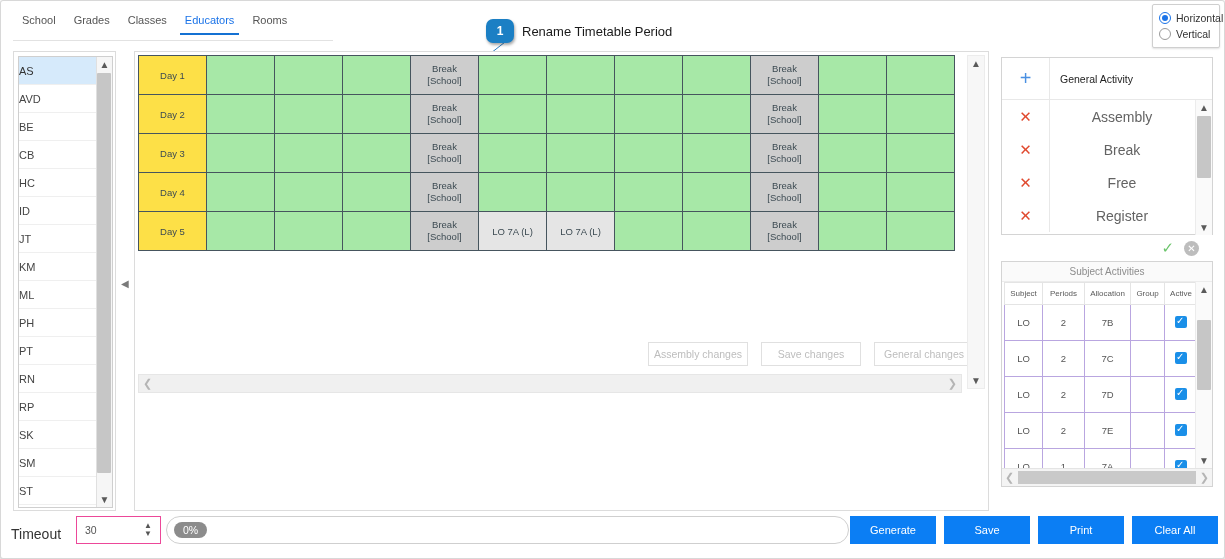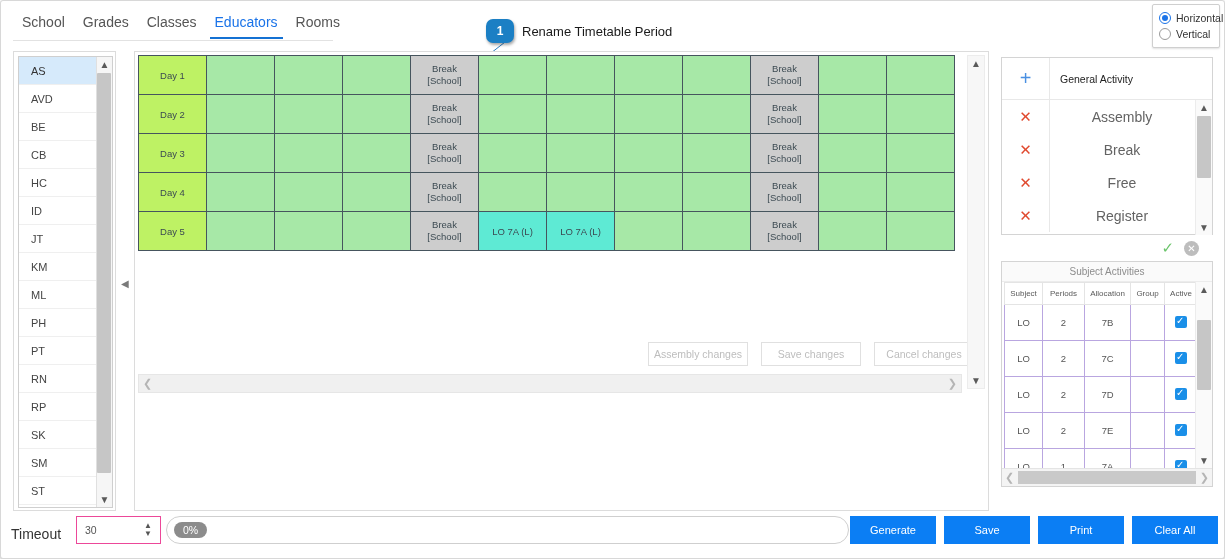--- a/index.html
+++ b/index.html
@@ -19,21 +19,21 @@
     overflow: hidden;
   }
 
   
   .tabbar {
     position: absolute; left: 12px; top: 10px; width: 320px; height: 30px;
     border-bottom: 1px solid #e2e2e2;
     display: flex; align-items: flex-start;
   }
   .tab {
-    font-size: 14px; color: #555; padding: 3px 9px 9px 9px;
+    font-size: 11px; color: #555; padding: 3px 9px 9px 9px;
     cursor: pointer; white-space: nowrap; position: relative;
   }
   .tab.active { color: #1a73e8; }
   .tab.active::after {
     content: ""; position: absolute; left: 4px; right: 4px; bottom: 0;
     height: 2px; background: #1471d3;
   }
 
   
   .orient {
@@ -68,21 +68,21 @@
   
   .left-panel {
     position: absolute; left: 12px; top: 50px; width: 103px; height: 460px;
     border: 1px solid #dcdcdc; background: #fff; padding: 4px;
   }
   .list-box {
     position: relative; width: 95px; height: 452px;
     border: 1px solid #cfcfcf; background: #fff; overflow: hidden;
   }
   .list-item {
-    height: 28px; line-height: 28px; padding-left: 12px;
+    height: 28px; line-height: 28px; 
     font-size: 11px; color: #444; border-bottom: 1px solid #efefef;
     cursor: pointer;
   }
   .list-item.sel { background: #d6eafb; color: #333; }
   .vscroll {
     position: absolute; right: 0; top: 0; width: 16px; height: 100%;
     background: #f6f6f6; border-left: 1px solid #e0e0e0;
     display: flex; flex-direction: column; justify-content: space-between;
     align-items: center;
   }
@@ -104,24 +104,24 @@
     border: 1px solid #dcdcdc; background: #fff;
   }
   .tt-scrollarea { position: absolute; left: 3px; top: 3px; width: 820px; height: 384px; overflow: hidden; }
   table.tt { border-collapse: collapse; table-layout: fixed; }
   table.tt td {
     border: 1px solid #46555e; font-size: 9.5px; color: #3c4a52;
     text-align: center; vertical-align: middle; height: 39px; width: 68px;
   }
   td.corner { background: #fff; border-color: #46555e; width: 78px; }
   td.phead { background: #b0dae6; height: 38px; }
-  td.dhead { background: #bef264; width: 78px; }
+  td.dhead { background: #fde047; width: 78px; }
   td.free { background: #a7e8a7; }
   td.brk { background: #cdcdcd; line-height: 1.25; }
-  td.act { background: #5eead4; }
+  td.act { background: #e5e5e5; }
 
   .mid-buttons {
     position: absolute; left: 513px; top: 290px; display: flex; gap: 13px;
   }
   .mbtn {
     width: 100px; height: 24px; border: 1px solid #e0e0e0; background: #fff;
     color: #bdbdbd; font-size: 10.5px; display: flex; align-items: center;
     justify-content: center; cursor: default;
   }
 
@@ -365,21 +365,21 @@
               <td class="free"></td>
               <td class="free"></td>
             </tr>
           </tbody>
         </table>
     </div>
 
     <div class="mid-buttons">
       <div class="mbtn">Assembly changes</div>
       <div class="mbtn">Save changes</div>
-      <div class="mbtn">Cancel changes</div>
+      <div class="mbtn">General changes</div>
     </div>
 
     <div class="tt-vscroll">
       <span class="sc-arrow">▲</span>
       <span class="sc-arrow">▼</span>
     </div>
 
     <div class="tt-hscroll">
       <span class="h-arrow">❮</span>
       <span class="h-arrow">❯</span>

